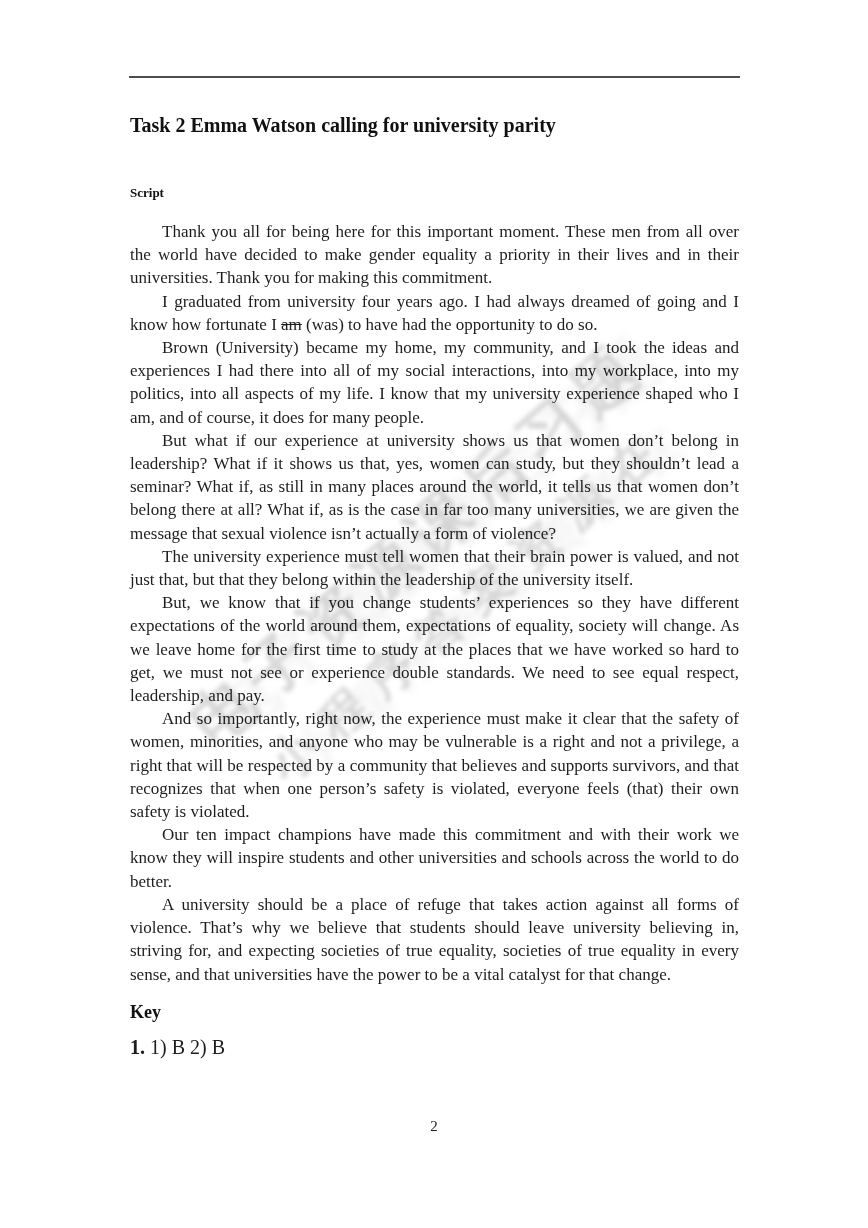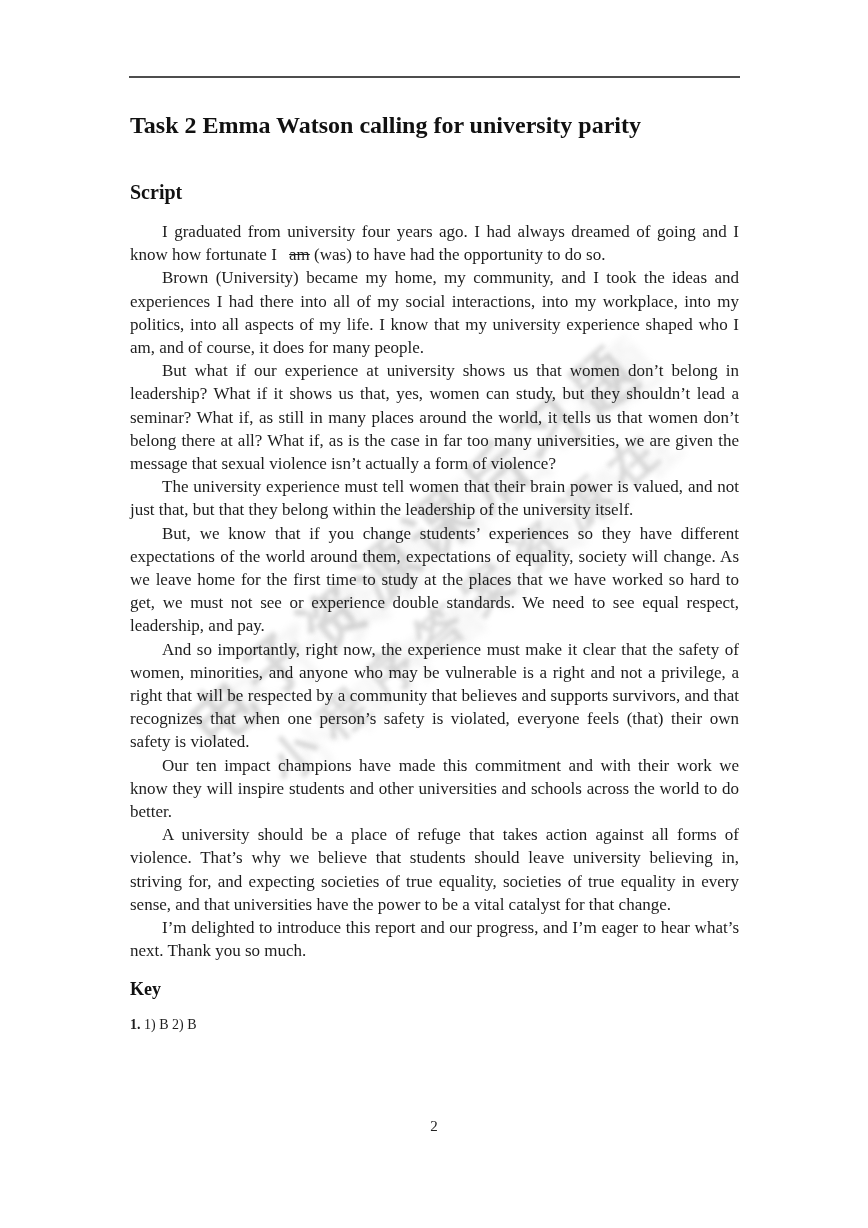--- a/index.html
+++ b/index.html
@@ -15,47 +15,47 @@
     position:absolute; left:129px; top:76px;
     width:611px; height:2px;
     background:#4d4d4d; border:none; margin:0; padding:0;
   }
   .content {
     position:absolute; left:130px; top:0;
     width:609px;
   }
   .doc-title {
     margin:112px 0 0 0;
-    font-size:24px; font-weight:bold; line-height:26px;
+    font-size:20px; font-weight:bold; line-height:26px;
     color:#111;
   }
   .section-heading {
     margin:42px 0 4px 0;
-    font-size:20px; font-weight:bold; line-height:25px;
+    font-size:13px; font-weight:bold; line-height:25px;
     color:#111;
   }
   .script-body { margin-top:15px; }
   .par {
     margin:0;
     font-size:17px;
     line-height:23.2px;
     text-align:justify;
     text-indent:32px;
     color:#1d1d1d;
   }
-  .strike { text-decoration:line-through;margin-left:8px; }
+  .strike { text-decoration:line-through; }
   .key-heading {
     margin:14px 0 12px 0;
     font-size:18px; font-weight:bold; line-height:24px;
     color:#111;
   }
   .key-body { margin-top:7px; }
   .key-line {
     margin:0;
-    font-size:14px; line-height:23.2px;
+    font-size:20px; line-height:23.2px;
   }
   .key-line b { font-weight:bold; }
   .page-number {
     position:absolute; top:1118px; left:0;
     width:868px; text-align:center;
     font-size:15px; color:#222;
   }
   
   .watermark {
     position:absolute; left:40px; top:240px;
@@ -95,29 +95,29 @@
     <div class="wm-line2">小程序答案资源在</div>
   </div>
 </div>
 
 <hr class="top-rule">
 
 <div class="content">
   <h1 class="doc-title">Task 2 Emma Watson calling for university parity</h1>
   <h2 class="section-heading">Script</h2>
   <div class="script-body" id="script-body">
+      <p class="par"><span>Thank you all for being here for this important moment. These men from all over the world have decided to make gender equality a priority in their lives and in their universities. Thank you for making this commitment.</span></p>
       <p class="par"><span>I graduated from university four years ago. I had always dreamed of going and I know how fortunate I </span><span class="strike">am</span><span> (was) to have had the opportunity to do so.</span></p>
       <p class="par"><span>Brown (University) became my home, my community, and I took the ideas and experiences I had there into all of my social interactions, into my workplace, into my politics, into all aspects of my life. I know that my university experience shaped who I am, and of course, it does for many people.</span></p>
       <p class="par"><span>But what if our experience at university shows us that women don’t belong in leadership? What if it shows us that, yes, women can study, but they shouldn’t lead a seminar? What if, as still in many places around the world, it tells us that women don’t belong there at all? What if, as is the case in far too many universities, we are given the message that sexual violence isn’t actually a form of violence?</span></p>
       <p class="par"><span>The university experience must tell women that their brain power is valued, and not just that, but that they belong within the leadership of the university itself.</span></p>
       <p class="par"><span>But, we know that if you change students’ experiences so they have different expectations of the world around them, expectations of equality, society will change. As we leave home for the first time to study at the places that we have worked so hard to get, we must not see or experience double standards. We need to see equal respect, leadership, and pay.</span></p>
       <p class="par"><span>And so importantly, right now, the experience must make it clear that the safety of women, minorities, and anyone who may be vulnerable is a right and not a privilege, a right that will be respected by a community that believes and supports survivors, and that recognizes that when one person’s safety is violated, everyone feels (that) their own safety is violated.</span></p>
       <p class="par"><span>Our ten impact champions have made this commitment and with their work we know they will inspire students and other universities and schools across the world to do better.</span></p>
       <p class="par"><span>A university should be a place of refuge that takes action against all forms of violence. That’s why we believe that students should leave university believing in, striving for, and expecting societies of true equality, societies of true equality in every sense, and that universities have the power to be a vital catalyst for that change.</span></p>
-      <p class="par"><span>I’m delighted to introduce this report and our progress, and I’m eager to hear what’s next. Thank you so much.</span></p>
     </div>
   <h2 class="key-heading">Key</h2>
   <div class="key-body" id="key-body">
       <p class="key-line"><b>1.</b><span> 1) B 2) B</span></p>
     </div>
 </div>
 
 <div class="page-number">2</div>
 
 </body></html>

